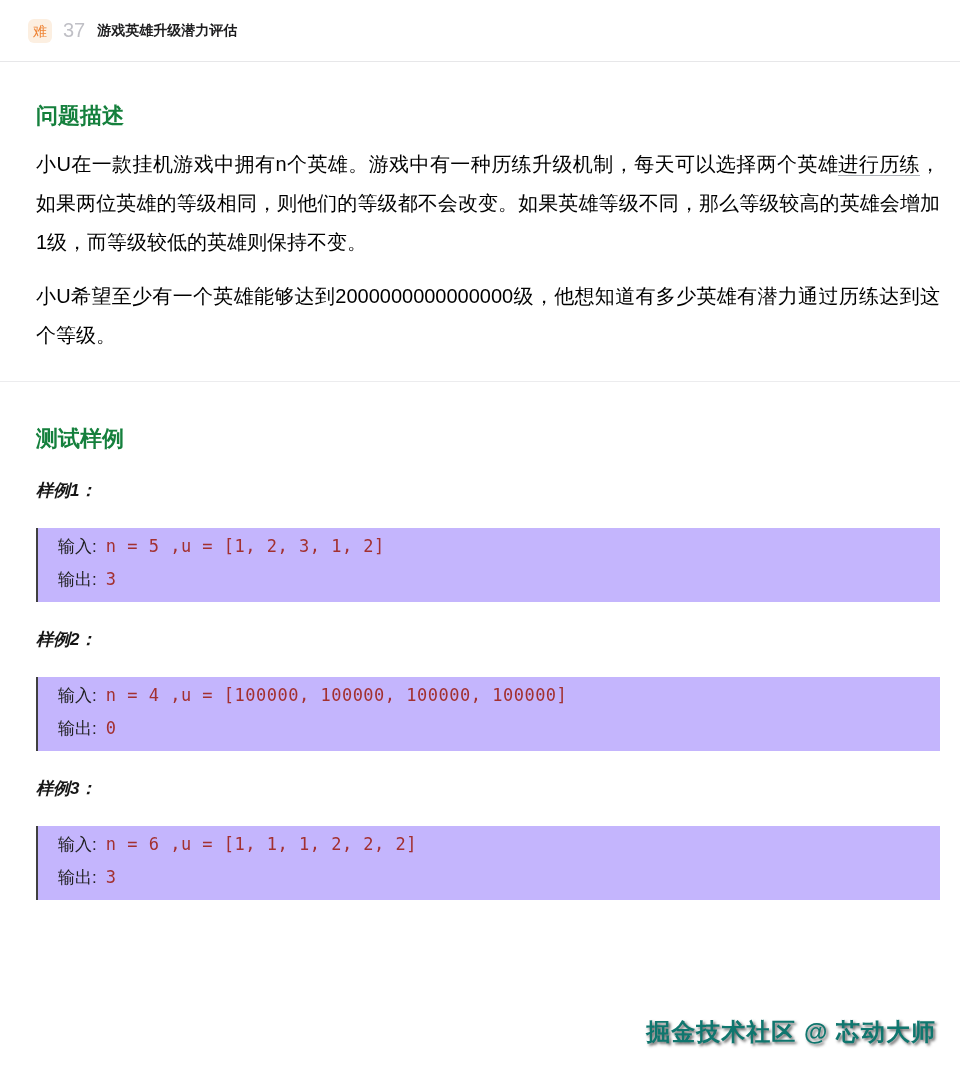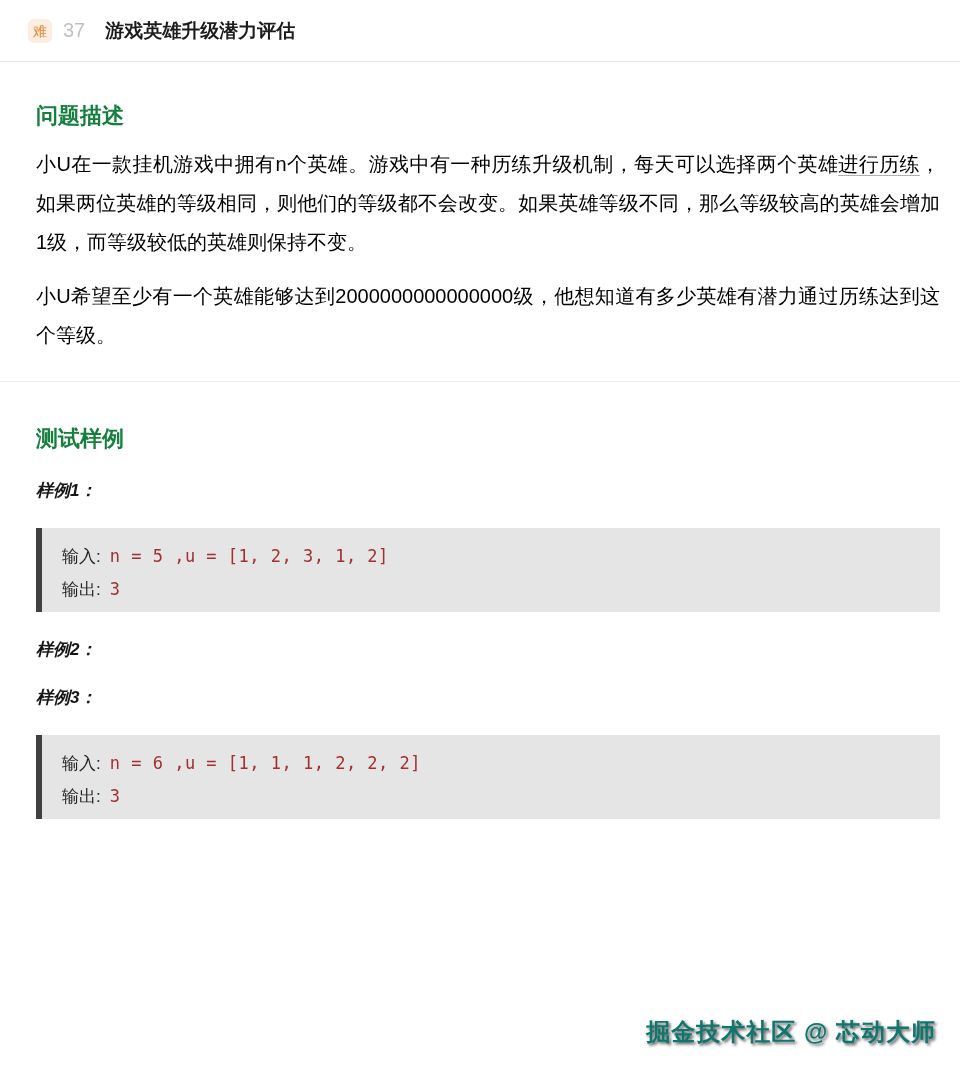--- a/index.html
+++ b/index.html
@@ -12,39 +12,39 @@
     display:flex;align-items:center;
     height:61px;padding-left:28px;border-bottom:1px solid #e7e7e9;
     background:#fff;
   }
   .badge{
     display:inline-block;width:24px;height:24px;line-height:25px;
     text-align:center;border-radius:6px;font-size:14px;font-weight:400;
     background:#fcefe1;color:#ee8436;flex:0 0 auto;
   }
   .prob-num{font-size:20px;color:#c0c0c6;margin-left:11px;font-weight:400;}
-  .prob-title{font-size:19px;font-weight:700;color:#1c1c1e;margin-left:20px;cursor:pointer;}
+  .prob-title{font-size:14px;font-weight:700;color:#1c1c1e;margin-left:12px;cursor:pointer;}
   
   .content{padding:0 20px 0 36px;}
   h2.sec{
     font-size:22px;font-weight:700;color:#15803d;margin:39px 0 0 0;line-height:29px;
   }
   p.desc{
     font-size:20px;line-height:39px;color:#000000;margin:15px 0 0 0;
     text-align:justify;
   }
   .ul{border-bottom:1.5px solid #aeb2b8;}
   .divider{height:1px;background:#ececee;margin:26px -20px 0 -36px;}
   .sample-label{
     font-size:17px;font-weight:700;font-style:italic;color:#161616;
     margin-top:27px;line-height:21px;
   }
   .codeblock{
-    margin-top:27px;background:#e5e5e5;border-left:6px solid #404040;
-    padding:12px 18px 6px 20px;
+    margin-top:27px;background:#c4b5fd;border-left:2px solid #404040;
+    padding:2px 18px 6px 20px;
   }
   .code-line{line-height:32px;font-size:17px;white-space:pre;}
   .cjk-label{color:#1f1f1f;}
   .code{
     font-family:"DejaVu Sans Mono", monospace;color:#a33030;margin-left:9px;
     letter-spacing:0.5px;
   }
   
   .watermark{
     position:absolute;top:1016px;right:24px;
@@ -74,20 +74,24 @@
 
   <h2 class="sec" style="margin-top:42px;">测试样例</h2>
 
   <div class="sample-label">样例1：</div>
   <div class="codeblock">
     <div class="code-line"><span class="cjk-label">输入:</span><span class="code">n = 5 ,u = [1, 2, 3, 1, 2]</span></div>
     <div class="code-line"><span class="cjk-label">输出:</span><span class="code">3</span></div>
   </div>
 
   <div class="sample-label">样例2：</div>
+  <div class="codeblock">
+    <div class="code-line"><span class="cjk-label">输入:</span><span class="code">n = 4 ,u = [100000, 100000, 100000, 100000]</span></div>
+    <div class="code-line"><span class="cjk-label">输出:</span><span class="code">0</span></div>
+  </div>
 
   <div class="sample-label">样例3：</div>
   <div class="codeblock">
     <div class="code-line"><span class="cjk-label">输入:</span><span class="code">n = 6 ,u = [1, 1, 1, 2, 2, 2]</span></div>
     <div class="code-line"><span class="cjk-label">输出:</span><span class="code">3</span></div>
   </div>
 
 </div>
 
 <div class="watermark">掘金技术社区 @ 芯动大师</div>

